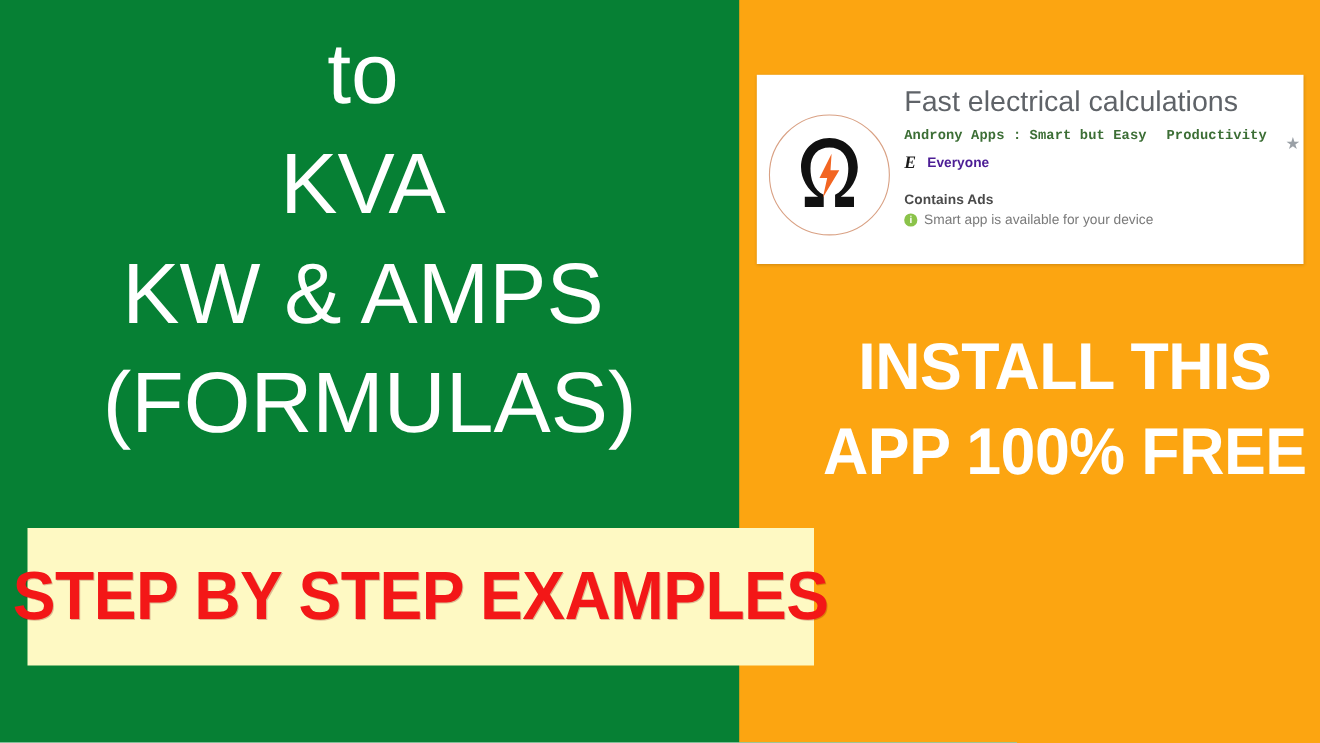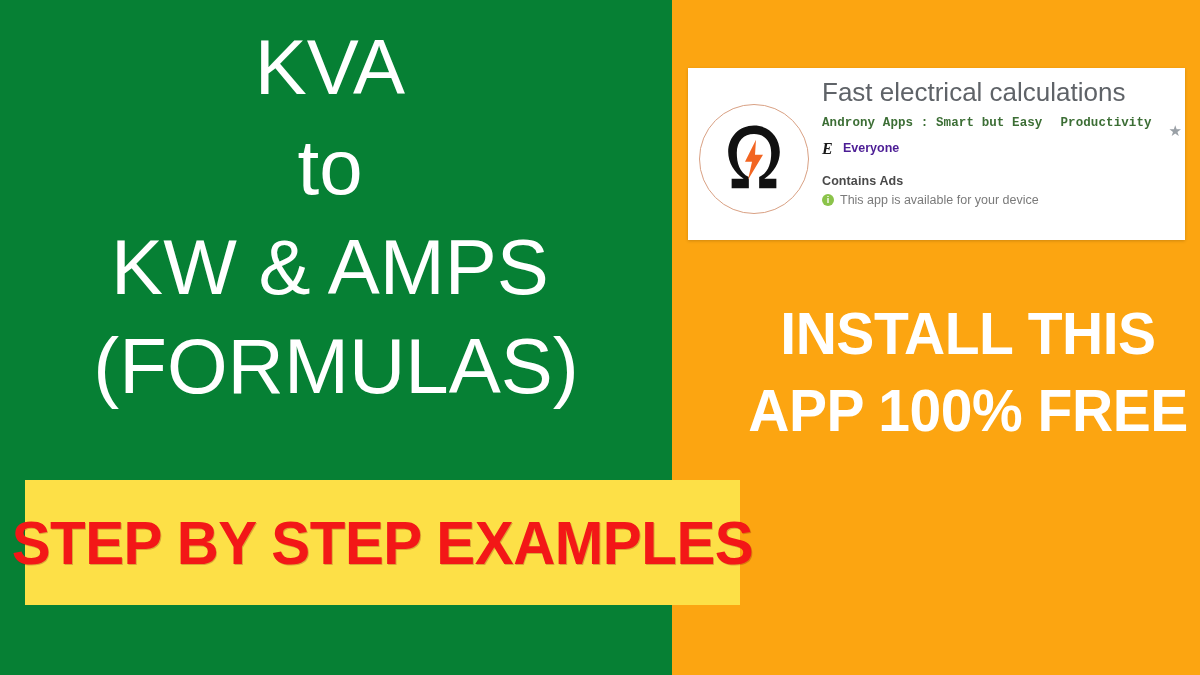--- a/index.html
+++ b/index.html
@@ -61,21 +61,21 @@
   .hl-3 { font-size: 78px; }
   .hl-4 { font-size: 78px; margin-left: 12px; }
 
   
   .banner-box {
     position: absolute;
     left: 25px;
     top: 480px;
     width: 715px;
     height: 125px;
-    background: #fde047;
+    background: #fef9c3;
     display: flex;
     align-items: center;
     justify-content: center;
   }
   .banner-text {
     color: #f31717;
     font-family: "Liberation Sans Narrow", "Liberation Sans", sans-serif;
     font-weight: 700;
     font-size: 62px;
     letter-spacing: -0.5px;
@@ -257,22 +257,22 @@
 </style>
 </head>
 <body>
 
 <div class="canvas">
 
   <div class="panel-green"></div>
   <div class="panel-orange"></div>
 
   <div class="left-headline">
+    <span class="hl-line hl-2">to</span>
     <span class="hl-line hl-1">KVA</span>
-    <span class="hl-line hl-2">to</span>
     <span class="hl-line hl-3">KW &amp; AMPS</span>
     <span class="hl-line hl-4">(FORMULAS)</span>
   </div>
 
   <div class="banner-box">
     <span class="banner-text">STEP BY STEP EXAMPLES</span>
   </div>
 
   <div class="app-card">
     <div class="app-card-inner">
@@ -302,21 +302,21 @@
           </span>
           <span class="app-rating-label">Everyone</span>
         </div>
 
         <div class="app-ads">Contains Ads</div>
 
         <div class="app-avail-row">
           <span class="info-dot">
             <span>i</span>
           </span>
-          <span class="app-avail-text">This app is available for your device</span>
+          <span class="app-avail-text">Smart app is available for your device</span>
         </div>
       </div>
 
     </div>
     <span class="rating-star">★</span>
   </div>
 
   <div class="cta">
     <span class="cta-line">INSTALL THIS</span>
     <span class="cta-line">APP 100% FREE</span>

